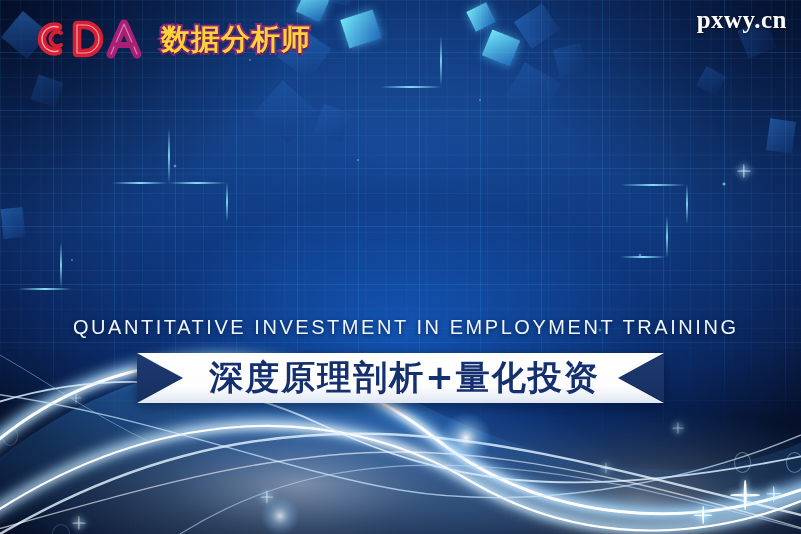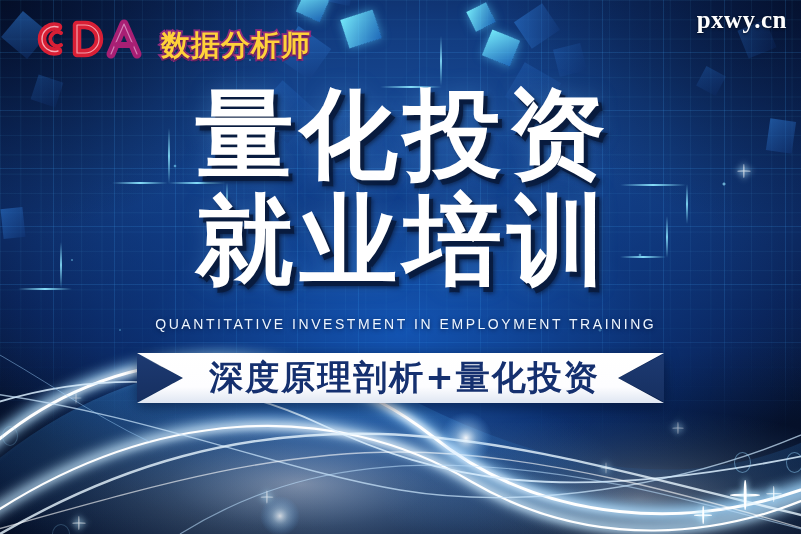--- a/index.html
+++ b/index.html
@@ -81,21 +81,21 @@
   .sparkle::before,.sparkle::after{
     content:"";position:absolute;left:50%;top:50%;transform:translate(-50%,-50%);
     background:#fff;border-radius:50%;
   }
   .sparkle::before{width:100%;height:9%;box-shadow:0 0 6px 1px rgba(180,230,255,.9);}
   .sparkle::after{width:9%;height:100%;box-shadow:0 0 6px 1px rgba(180,230,255,.9);}
 
   .ring{position:absolute;border:1.5px solid rgba(150,215,255,.45);border-radius:50%;}
 
   
-  #logo{position:absolute;left:27px;top:18px;display:flex;align-items:flex-end;gap:4px;z-index:8;}
+  #logo{position:absolute;left:27px;top:18px;display:flex;align-items:center;gap:4px;z-index:8;}
   #logo svg{display:block;}
   .logo-cn{
     font-size:29px;font-weight:bold;letter-spacing:1px;
     color:#ffd23a;
     -webkit-text-stroke:3.5px #8e2c7e;
     paint-order:stroke fill;
     text-shadow:0 2px 2px rgba(0,0,0,.35);
     font-family:"DejaVu Sans","Liberation Sans",sans-serif;
     line-height:1;
     position:relative;
@@ -126,21 +126,21 @@
       5px 6px 5px rgba(4,14,38,.7),
       0 0 22px rgba(120,200,255,.25);
   }
   .hl-line + .hl-line{margin-top:10px;}
 
   
   #subtitle{
     position:absolute;left:0;right:0;top:316px;z-index:7;text-align:center;
     color:#eef6ff;
     font-family:"Liberation Sans","DejaVu Sans",sans-serif;
-    font-size:14px;font-weight:500;
+    font-size:20px;font-weight:500;
     letter-spacing:2.55px;
     text-indent:2.55px;
     text-shadow:0 1px 4px rgba(0,20,60,.8);
     white-space:nowrap;
     padding-left:8px;
   }
 
   
   #ribbon{
     position:absolute;left:137px;top:353px;width:527px;height:50px;z-index:7;
@@ -348,24 +348,20 @@
           <path d="M84 36 L97 6 L110 36" stroke="#f0c2e4" stroke-width="1.2" opacity=".6" stroke-linejoin="round"></path>
           <path d="M90 27 L104 27" stroke="#a81f74" stroke-width="6"></path>
         </g>
       </svg>
     </span>
     <span class="logo-cn">数据分析师</span>
   </div>
 
   <div id="watermark">pxwy.cn</div>
 
-  <div id="headline">
-    <div class="hl-line">量化投资</div>
-    <div class="hl-line">就业培训</div>
-  </div>
 
   <div id="subtitle">QUANTITATIVE INVESTMENT IN EMPLOYMENT TRAINING</div>
 
   <div id="ribbon">
     <div class="ribbon-notch left"></div>
     <div class="ribbon-notch right"></div>
     <div class="ribbon-white"></div>
     <div class="ribbon-text">深度原理剖析+量化投资</div>
   </div>
 

